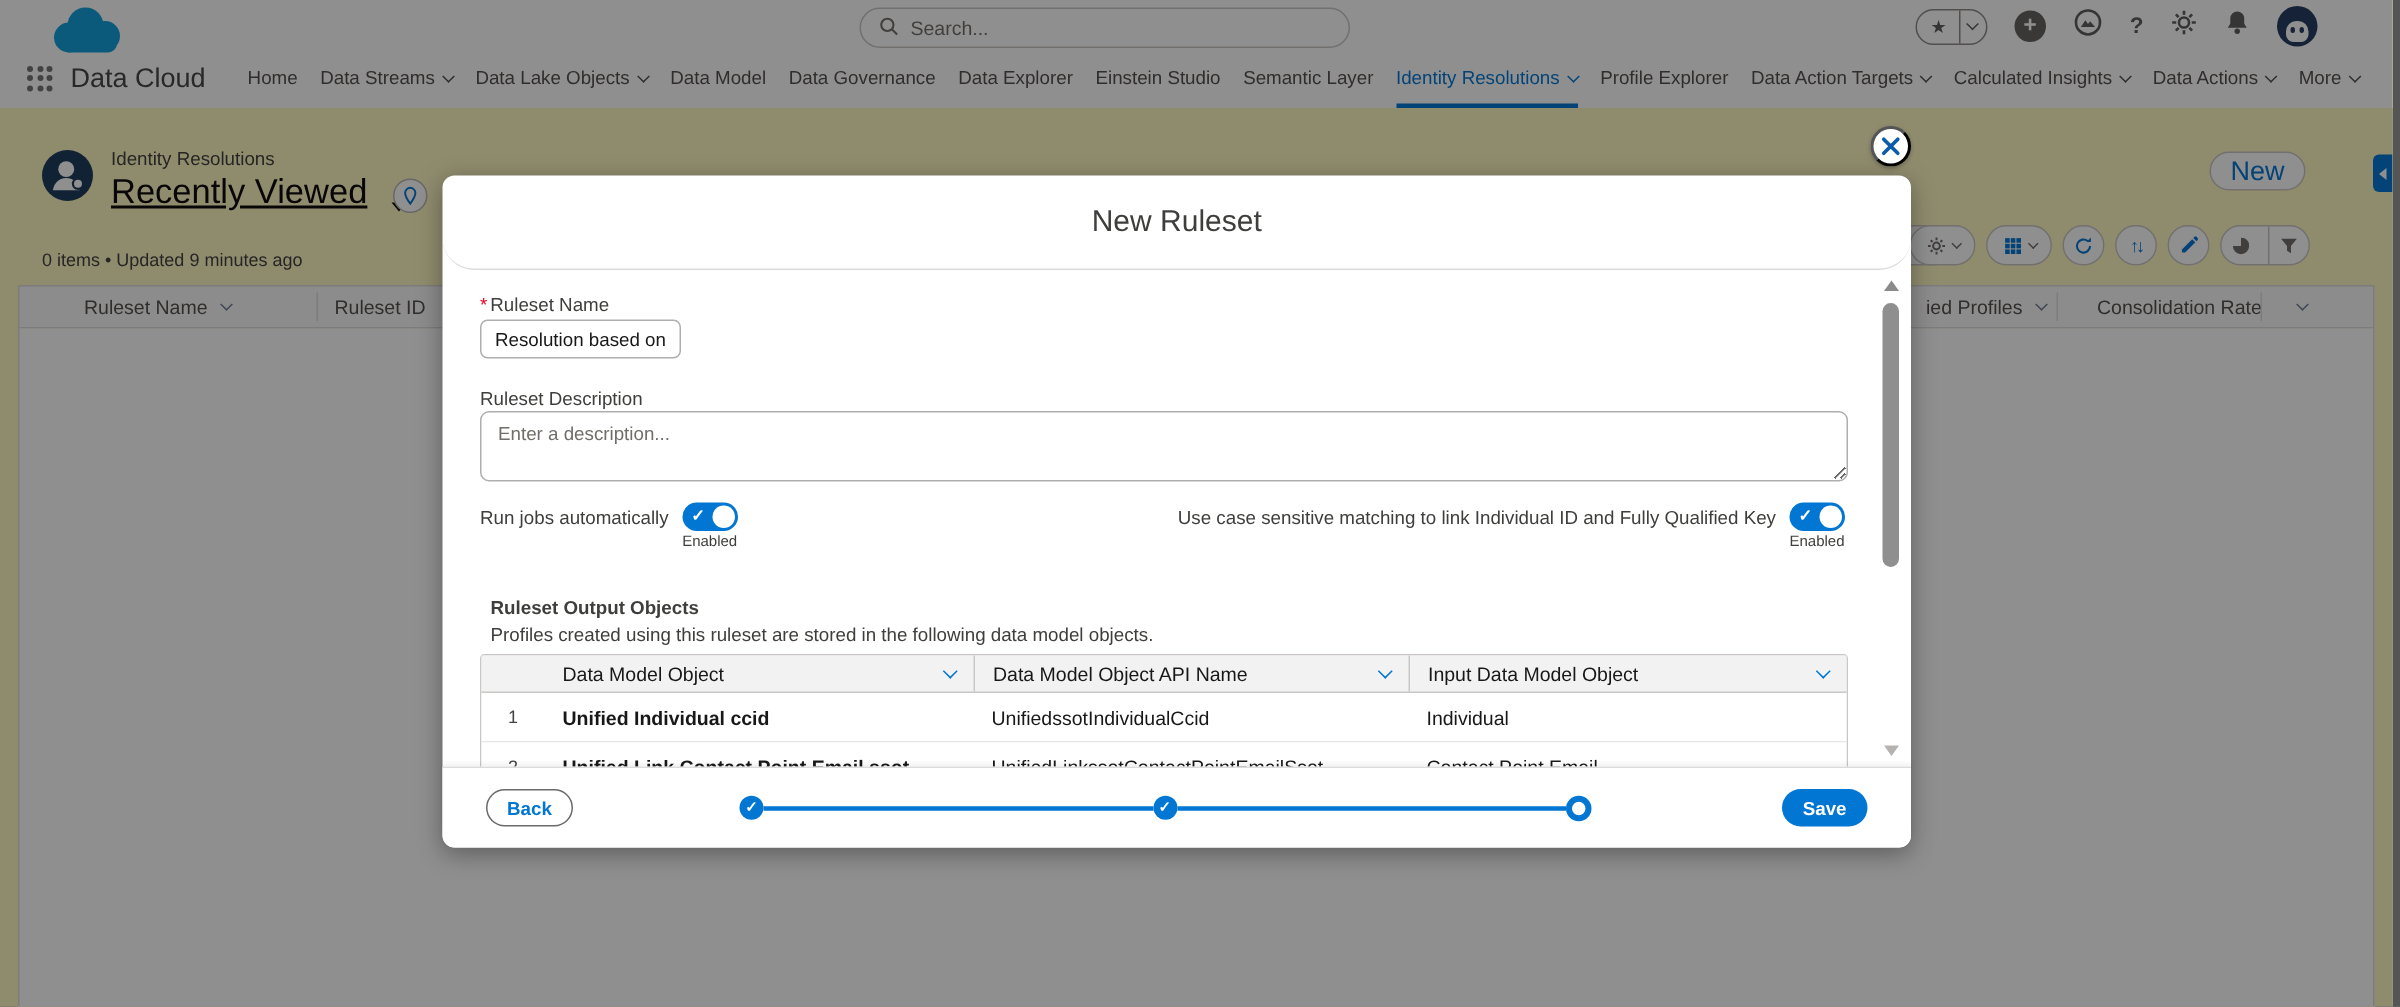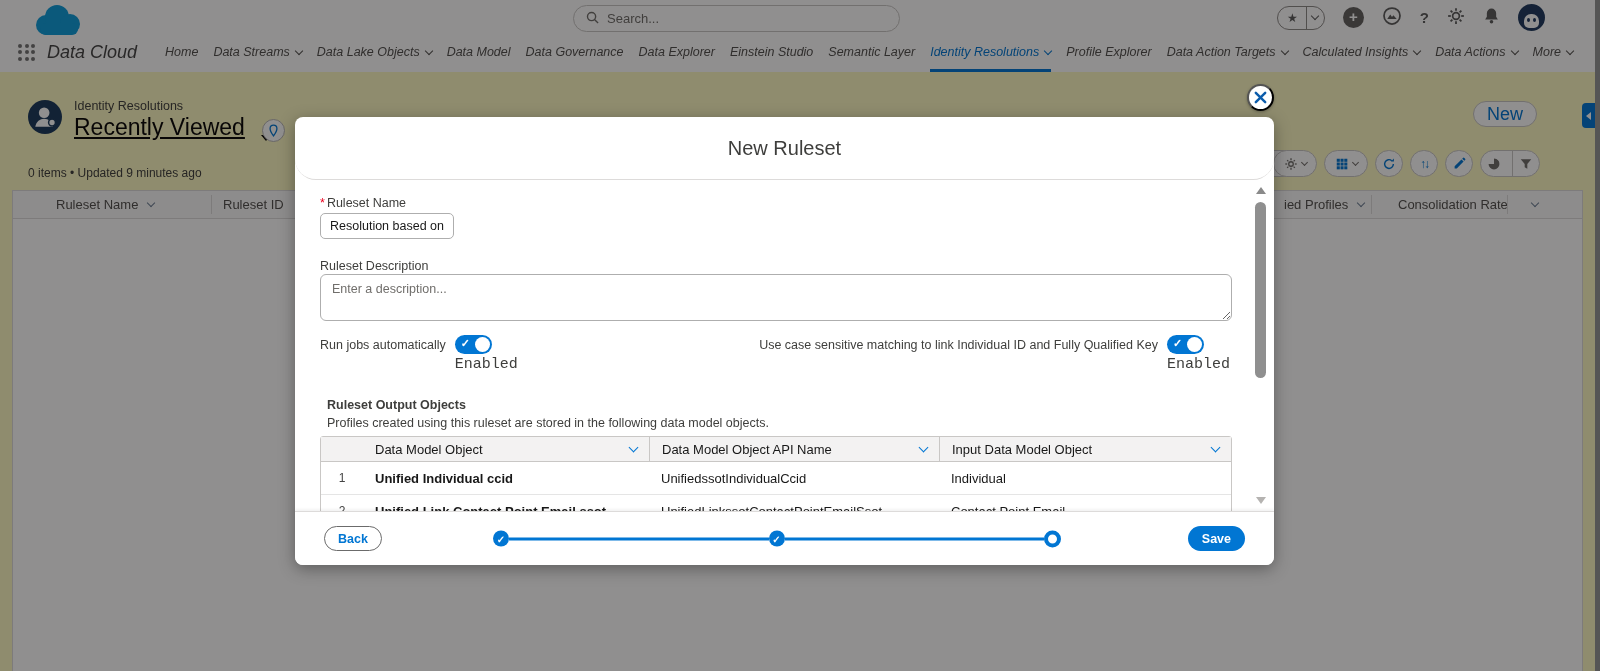--- a/index.html
+++ b/index.html
@@ -19,21 +19,21 @@
   .gicons { position:absolute; right:50px; top:4px; height:27px; display:flex; align-items:center; gap:18px; }
   .fav-pill { display:flex; align-items:center; height:24px; border:1px solid #8d8a88; border-radius:12px; padding:0 6px; color:#5c5c5c; background:#fff; }
   .fav-pill .star { font-size:12px; line-height:1; padding:0 3px; }
   .fav-pill .sep { width:1px; height:22px; background:#8d8a88; margin:0 5px; }
   .plus-circle { width:21px; height:21px; border-radius:50%; background:#636160; color:#fff; font-size:15px; line-height:20px; text-align:center; font-weight:700; }
   .help-q { font-size:15px; font-weight:700; color:#5c5c5c; }
   .avatar { width:27px; height:27px; border-radius:50%; background:#1f3a5f; position:relative; overflow:hidden; }
   .avatar .face { position:absolute; left:6px; top:10px; width:15px; height:14px; background:#fff; border-radius:7px 7px 5px 5px; }
   .avatar .eye { position:absolute; top:14px; width:3px; height:4px; background:#1f3a5f; border-radius:50%; }
   
-  .gh-row2 { position:absolute; top:32px; left:0; right:0; height:40px; display:flex; align-items:center;font-style:italic; }
+  .gh-row2 { position:absolute; top:32px; left:0; right:0; height:40px; display:flex; align-items:center; }
   .waffle { display:grid; grid-template-columns:repeat(3,4px); grid-gap:2.5px; margin:0 12px 0 18px; }
   .waffle i { width:4px; height:4px; border-radius:50%; background:#747474; }
   .appname { font-size:18px; color:#444; white-space:nowrap; margin-right:28px; }
   .nav { display:flex; flex:1; align-items:center; justify-content:space-between; padding-right:22px; height:100%; }
   .nav-item { position:relative; display:flex; align-items:center; gap:6px; font-size:12.5px; color:#514f4d; white-space:nowrap; height:100%; cursor:pointer; }
   .nav-item.active { color:#0176d3; }
   .nav-item.active::after { content:""; position:absolute; left:0; right:0; bottom:0; height:3px; background:#0176d3; }
   .chev { display:inline-block; width:6px; height:6px; border-right:1.6px solid currentColor; border-bottom:1.6px solid currentColor; transform:rotate(45deg); margin-top:-3px; flex:none; }
   
   .obj-icon { position:absolute; left:28px; top:100px; width:34px; height:34px; border-radius:50%; background:#1b3a5c; }
@@ -70,21 +70,21 @@
   .f-label { font-size:12.5px; color:#3e3e3c; }
   .req { color:#ea001e; margin-right:2px; }
   .name-input { left:25px; top:33px; width:134px; height:26px; border:1px solid #aeaeae; border-radius:5px; font-size:12.5px; padding:0 9px; color:#181818; font-family:"Liberation Sans",sans-serif; }
   .desc-area { left:25px; top:94px; width:912px; height:47px; border:1px solid #aeaeae; border-radius:6px; font-size:12.5px; padding:7px 11px; color:#181818; resize:both; overflow:auto; font-family:"Liberation Sans",sans-serif; }
   .desc-area::placeholder, .name-input::placeholder { color:#706e6b; }
   .toggle-group { display:flex; align-items:flex-start; gap:9px; }
   .toggle { position:relative; width:37px; height:19px; border-radius:10px; background:#0176d3; flex:none; }
   .toggle .tick { position:absolute; left:6px; top:2px; color:#fff; font-size:11px; font-weight:700; }
   .toggle .knob { position:absolute; right:2px; top:2px; width:15px; height:15px; border-radius:50%; background:#fff; }
   .toggle-col { display:flex; flex-direction:column; align-items:flex-start; gap:2px; }
-  .toggle-status { font-size:15px; color:#3e3e3c;font-family:Liberation Mono, monospace; }
+  .toggle-status { font-size:10px; color:#3e3e3c; }
   .sec-title { font-size:12.5px; font-weight:700; color:#3e3e3c; }
   .sec-desc { font-size:12.5px; color:#3e3e3c; }
   
   .m-table { left:25px; top:256px; width:912px; border:1px solid #c9c7c5; border-radius:3px 3px 0 0; font-size:13px; }
   .mt-head { display:flex; height:25px; background:#f3f2f2; border-bottom:1px solid #c9c7c5; align-items:center; color:#181818; }
   .mt-head .hc { display:flex; align-items:center; justify-content:space-between; padding:0 12px; height:100%; }
   .mt-head .hc + .hc { border-left:1px solid #c9c7c5; }
   .mt-row { display:flex; height:33px; align-items:center; background:#fff; border-bottom:1px solid #e5e5e5; }
   .c-num { width:42px; text-align:center; color:#444; font-size:12px; flex:none; }
   .c1 { width:286px; flex:none; padding:0 12px; }

